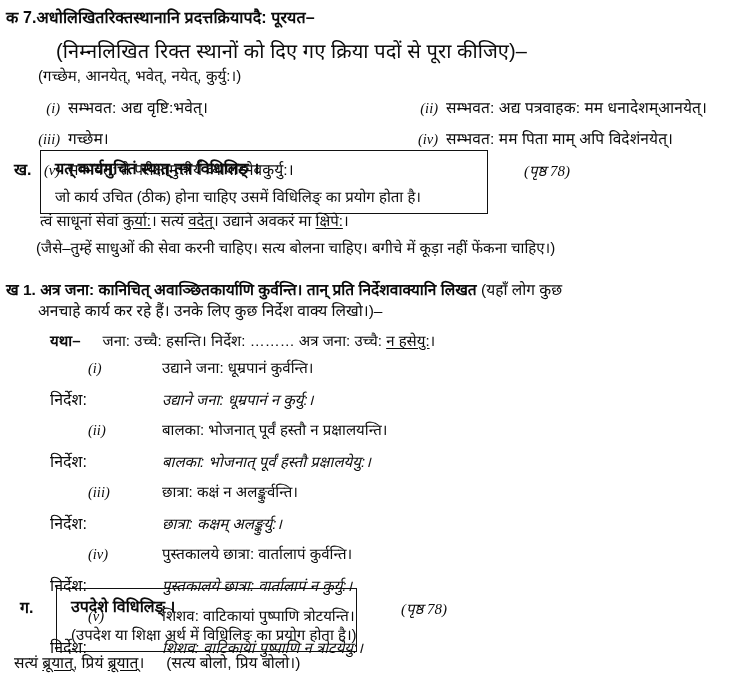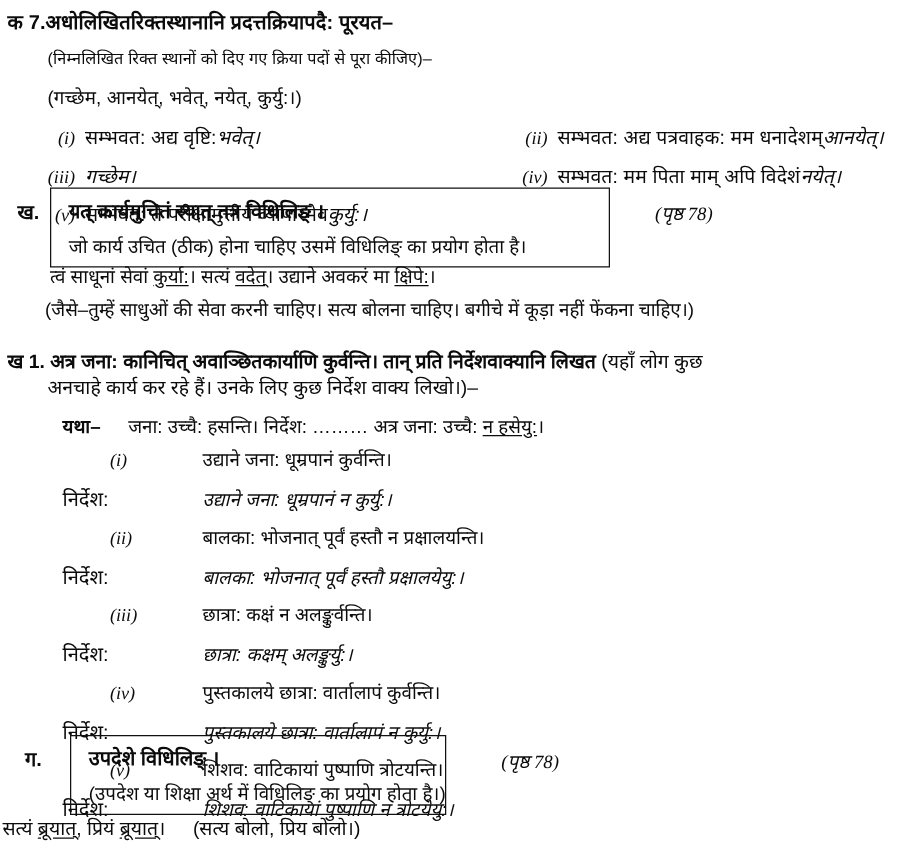--- a/index.html
+++ b/index.html
@@ -21,38 +21,38 @@
     width: 739px;
     height: 680px;
     padding: 0;
     box-sizing: border-box;
   }
   .dev {
     font-family: "Liberation Sans", "DejaVu Sans", sans-serif;
     font-size: 15.5px;
     letter-spacing: 0.1px;
   }
-  .ital { font-style: italic; }
+  .ital { }
 
   
   .secA { position: absolute; left: 6px; top: 6px; width: 727px; }
   .qhead {
     font-size: 16px;
     font-weight: 700;
     white-space: nowrap;
   }
   .qhead .marker { display: inline-block; min-width: 30px; }
   .translit {
-    margin-left: 32px;
+    margin-left: 50px;
     margin-top: 9px;
-    font-size: 13px;
+    font-size: 20px;
   }
   .verbset {
     margin-left: 32px;
-    margin-top: 12px;
+    margin-top: 1px;
     font-size: 15px;
   }
 
   .two-col {
     margin-top: 11px;
     position: relative;
     width: 727px;
   }
   .itemline {
     display: flex;
@@ -167,21 +167,21 @@
     box-sizing: border-box;
   }
   .qa-val {
     font-family: "Liberation Sans", "DejaVu Sans", sans-serif;
     font-size: 15px;
   }
   .qa-val.ans { font-style: italic; }
 
   .finalline {
     position: absolute;
-    left: 2px;
+    left: 14px;
     top: 651px;
     font-family: "Liberation Sans", "DejaVu Sans", sans-serif;
     font-size: 15.5px;
     white-space: nowrap;
   }
   .gap { display: inline-block; width: 22px; }
 </style>
 </head>
 <body>
 

